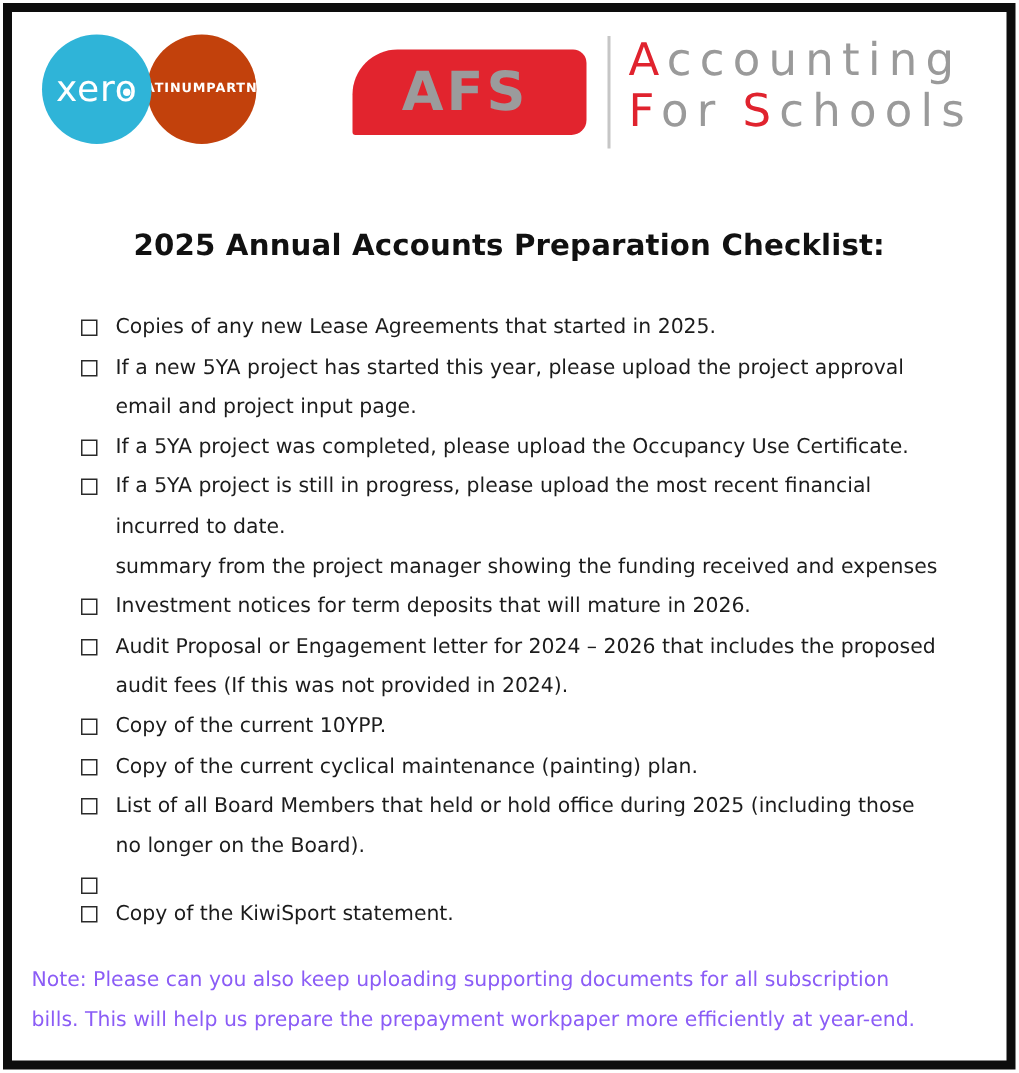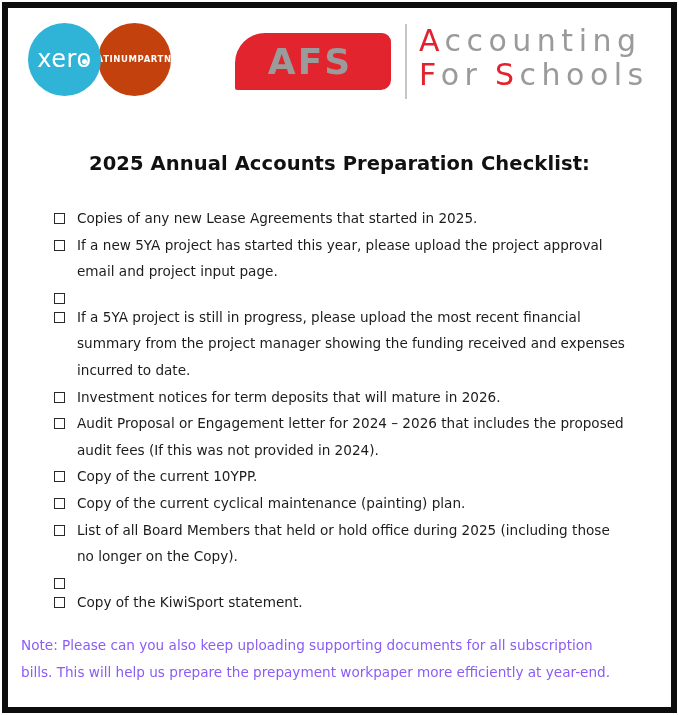--- a/index.html
+++ b/index.html
@@ -111,27 +111,30 @@
     </li>
     <li class="item">
       <span class="box"></span>
       <div class="lines">
         <div>If a new 5YA project has started this year, please upload the project approval</div>
         <div>email and project input page.</div>
       </div>
     </li>
     <li class="item">
       <span class="box"></span>
+      <div class="lines">
+        <div>If a 5YA project was completed, please upload the Occupancy Use Certificate.</div>
+      </div>
     </li>
     <li class="item">
       <span class="box"></span>
       <div class="lines">
         <div>If a 5YA project is still in progress, please upload the most recent financial</div>
+        <div>incurred to date.</div>
         <div>summary from the project manager showing the funding received and expenses</div>
-        <div>incurred to date.</div>
       </div>
     </li>
     <li class="item">
       <span class="box"></span>
       <div class="lines">
         <div>Investment notices for term deposits that will mature in 2026.</div>
       </div>
     </li>
     <li class="item">
       <span class="box"></span>
@@ -149,21 +152,21 @@
     <li class="item">
       <span class="box"></span>
       <div class="lines">
         <div>Copy of the current cyclical maintenance (painting) plan.</div>
       </div>
     </li>
     <li class="item">
       <span class="box"></span>
       <div class="lines">
         <div>List of all Board Members that held or hold office during 2025 (including those</div>
-        <div>no longer on the Copy).</div>
+        <div>no longer on the Board).</div>
       </div>
     </li>
     <li class="item">
       <span class="box"></span>
     </li>
     <li class="item">
       <span class="box"></span>
       <div class="lines">
         <div>Copy of the KiwiSport statement.</div>
       </div>

